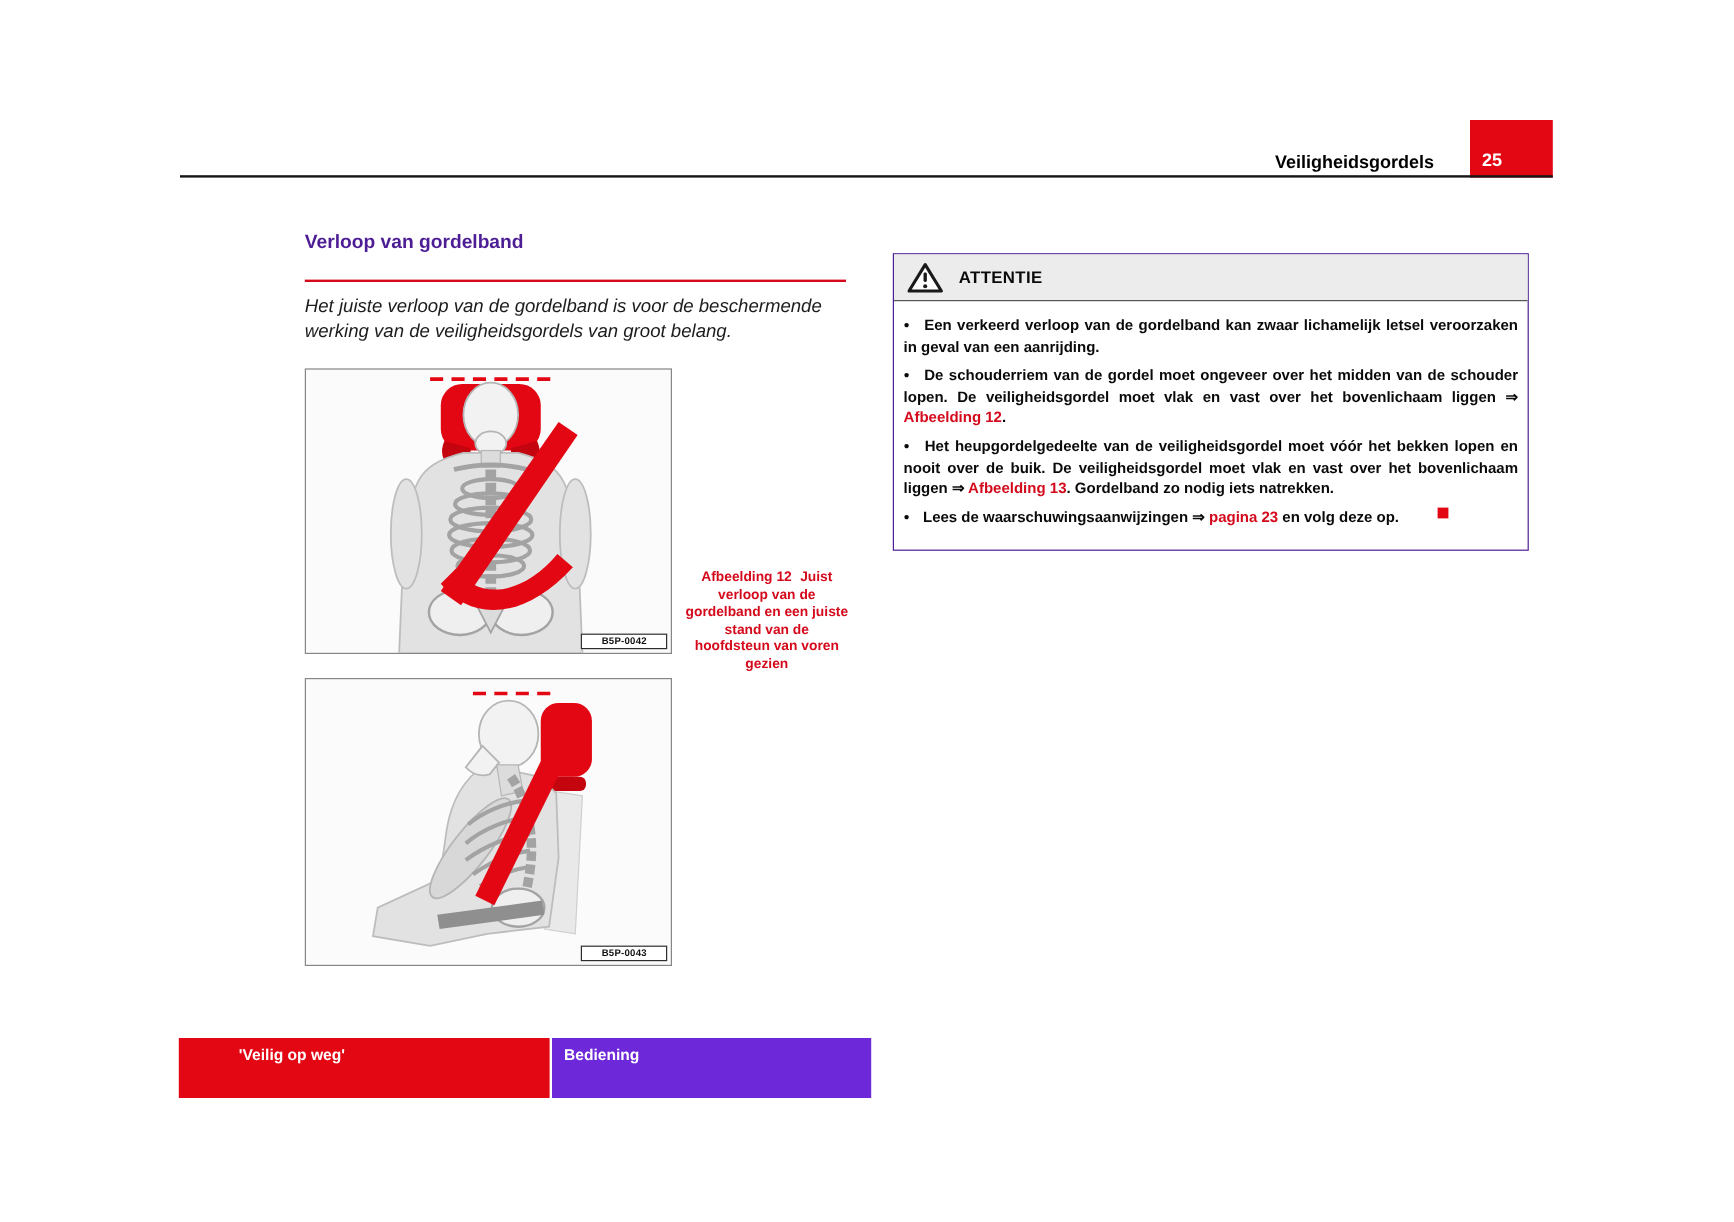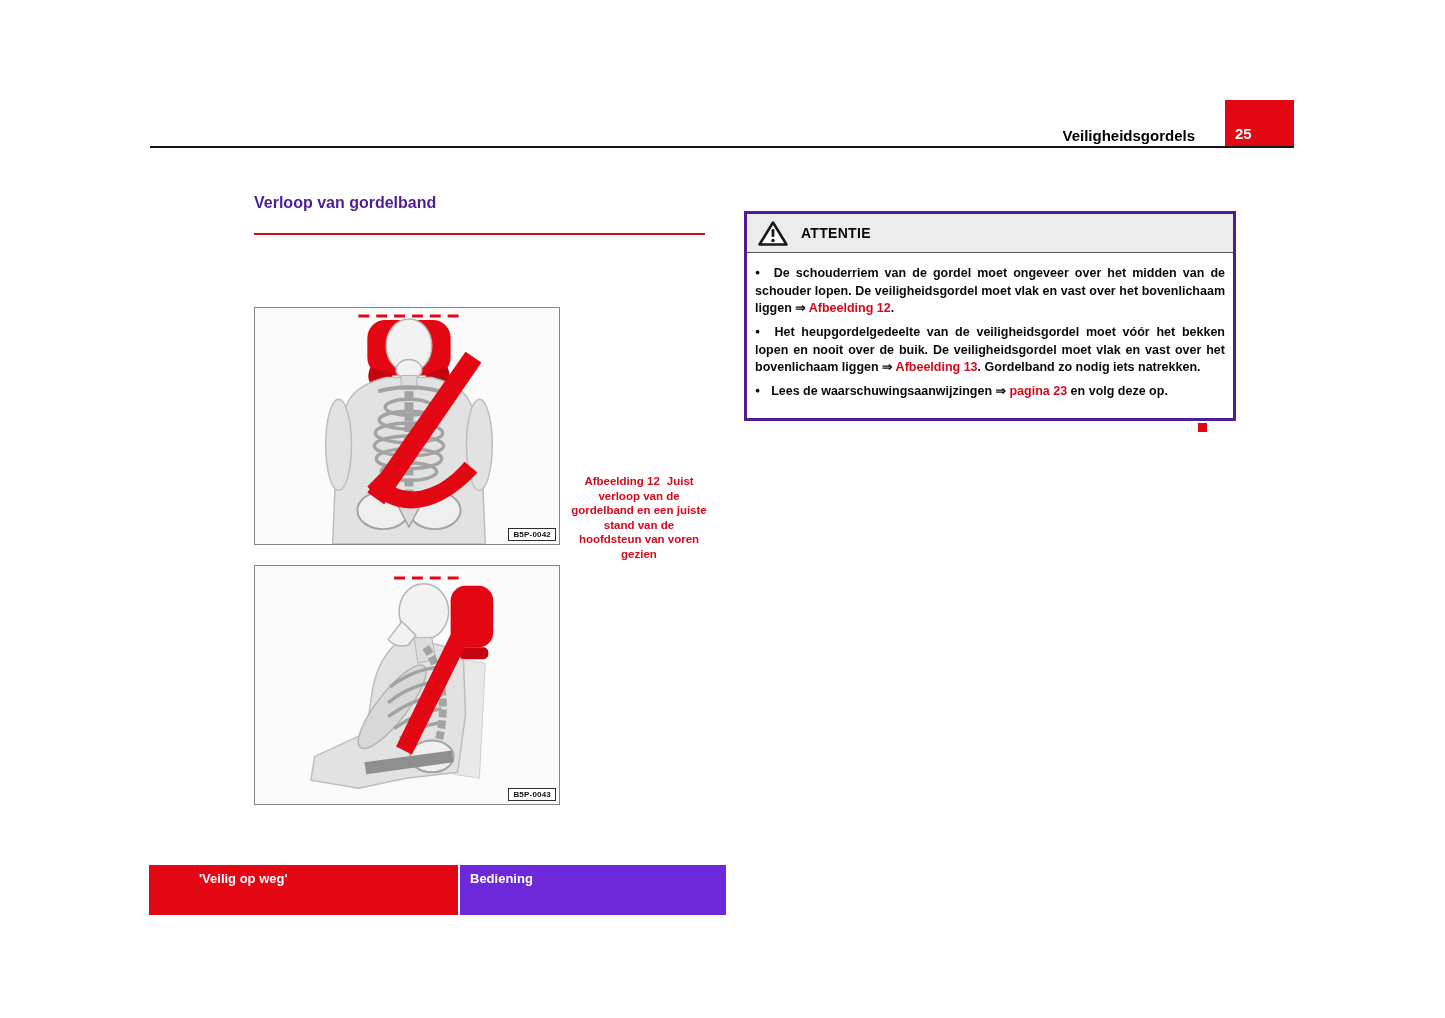--- a/index.html
+++ b/index.html
@@ -18,30 +18,30 @@
   .section-heading { position:absolute; left:254px; top:194px; font-size:16px; font-weight:bold; color:#4c1d95; }
   .section-heading-rule { position:absolute; left:254px; top:233px; width:451px; height:2px; background:#d40a1c; }
   .intro { position:absolute; left:254px; top:245px; width:455px; font-size:15.5px; font-style:italic;
            line-height:21px; color:#1c1c1c; }
 
   .figure { position:absolute; left:254px; width:306px; border:1px solid #868686; background:#fbfbfb; }
   .figure-1 { top:307px; height:238px; }
   .figure-2 { top:565px; height:240px; }
   .figure svg { display:block; width:100%; height:100%; }
   .fig-code { position:absolute; right:3px; bottom:3px; border:1px solid #2e2e2e; background:#fff;
-              font-size:8px; font-weight:bold; padding:1px 4px; color:#111; letter-spacing:0.2px; }
+              font-size:8px; font-weight:bold; padding:1px 16px; color:#111; letter-spacing:0.2px; }
 
   .fig-caption { position:absolute; left:571px; width:136px; color:#d40a1c; font-weight:bold;
                  font-size:11.5px; line-height:14.6px; }
   .fig-caption-1 { top:474px;text-align:center; }
   .fig-caption-2 { top:735px; }
   .cap-label { margin-right:7px; }
 
   
-  .warn-box { position:absolute; left:744px; top:211px; width:492px; border:3px solid #4c1d95; background:#fff; }
+  .warn-box { position:absolute; left:744px; top:211px; width:530px; border:1px solid #4c1d95; background:#fff; }
   .warn-header { display:flex; align-items:center; gap:13px; background:#ececec;
                  border-bottom:1px solid #555; padding:7px 11px; height:39px; }
   .warn-title { font-size:14px; font-weight:bold; color:#0a0a0a; letter-spacing:0.3px; }
   .warn-body { padding:5px 8px 10px 8px; }
   .warn-item { font-size:12.5px; font-weight:bold; line-height:17px; text-align:justify;
                color:#0a0a0a; margin:7px 0; }
   .warn-item .bullet { font-size:8.5px; margin-right:11px; position:relative; top:-2px; }
   .ref { color:#d40a1c; }
   .end-marker { position:absolute; left:1198px; top:423px; width:9px; height:9px; background:#e30613; }
 
@@ -59,20 +59,21 @@
 <div class="page">
 
   <div class="header-title">Veiligheidsgordels</div>
   <div class="page-num-box">
     <span>25</span>
   </div>
   <div class="header-rule"></div>
 
   <div class="section-heading">Verloop van gordelband</div>
   <div class="section-heading-rule"></div>
+  <p class="intro">Het juiste verloop van de gordelband is voor de beschermende werking van de veiligheidsgordels van groot belang.</p>
 
   <div class="figure figure-1">
     <svg viewBox="0 0 306 238" preserveAspectRatio="xMidYMid meet">
       <rect x="113" y="12" width="84" height="56" rx="18" fill="#e30613"></rect>
       <path d="M116 60 q-6 14 6 22 l16 4 v-20 Z" fill="#c40510"></path>
       <path d="M194 60 q6 14 -6 22 l-16 4 v-20 Z" fill="#c40510"></path>
       <path d="M132 70 L178 70 C198 75 210 82 216 94 C222 106 226 122 228 144 L232 238 L78 238 L82 144 C84 122 88 106 94 94 C100 82 112 75 132 70 Z" fill="#e2e2e2" stroke="#bdbdbd" stroke-width="1.5"></path>
       <ellipse cx="84" cy="138" rx="13" ry="46" fill="#e2e2e2" stroke="#bdbdbd" stroke-width="1.5"></ellipse>
       <ellipse cx="226" cy="138" rx="13" ry="46" fill="#e2e2e2" stroke="#bdbdbd" stroke-width="1.5"></ellipse>
       <ellipse cx="155" cy="38" rx="23" ry="27" fill="#f2f2f2" stroke="#b5b5b5" stroke-width="1.5"></ellipse>
@@ -130,20 +131,21 @@
   <div class="warn-box">
     <div class="warn-header">
       <svg width="30" height="27" viewBox="0 0 30 27">
         <polygon points="15,2.5 28.5,24.5 1.5,24.5" fill="#ffffff" stroke="#1a1a1a" stroke-width="2.6" stroke-linejoin="round"></polygon>
         <rect x="13.6" y="9" width="2.8" height="8" rx="1.2" fill="#1a1a1a"></rect>
         <circle cx="15" cy="20.5" r="1.7" fill="#1a1a1a"></circle>
       </svg>
       <span class="warn-title">ATTENTIE</span>
     </div>
     <div class="warn-body">
+      <p class="warn-item"><span class="bullet">●</span><span>Een verkeerd verloop van de gordelband kan zwaar lichamelijk letsel veroorzaken in geval van een aanrijding.</span><span class="ref"></span><span></span></p>
       <p class="warn-item"><span class="bullet">●</span><span>De schouderriem van de gordel moet ongeveer over het midden van de schouder lopen. De veiligheidsgordel moet vlak en vast over het bovenlichaam liggen ⇒ </span><span class="ref">Afbeelding 12</span><span>.</span></p>
       <p class="warn-item"><span class="bullet">●</span><span>Het heupgordelgedeelte van de veiligheidsgordel moet vóór het bekken lopen en nooit over de buik. De veiligheidsgordel moet vlak en vast over het bovenlichaam liggen ⇒ </span><span class="ref">Afbeelding 13</span><span>. Gordelband zo nodig iets natrekken.</span></p>
       <p class="warn-item"><span class="bullet">●</span><span>Lees de waarschuwingsaanwijzingen ⇒ </span><span class="ref">pagina 23</span><span> en volg deze op.</span></p>
     </div>
   </div>
   <div class="end-marker"></div>
 
   <div class="footer">
     <div class="tab tab-1">
       <span>'Veilig op weg'</span>

